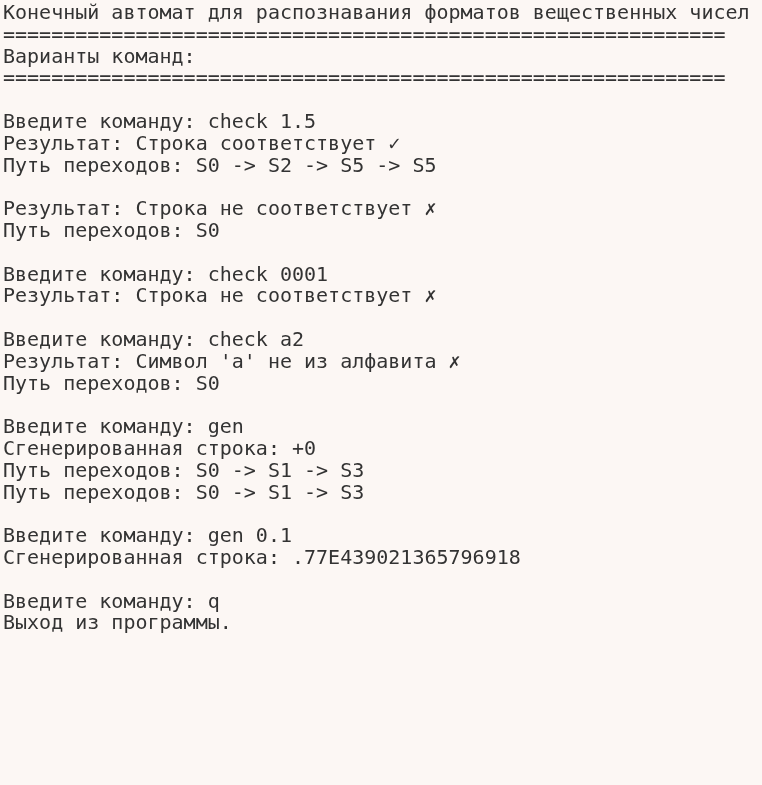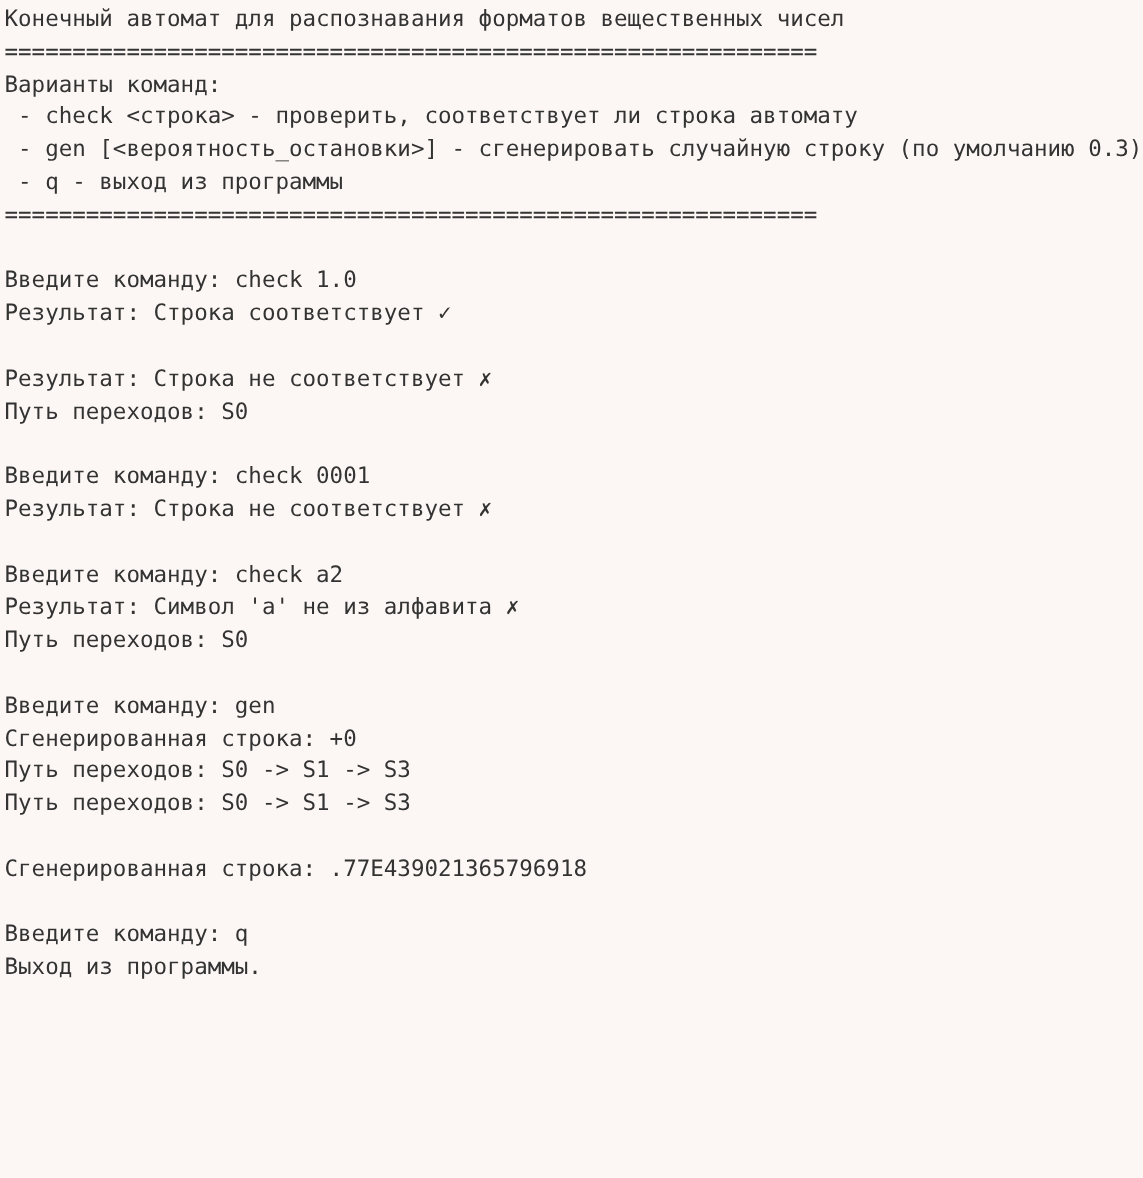--- a/index.html
+++ b/index.html
@@ -11,62 +11,59 @@
     height: 785px;
     overflow: hidden;
     background: #fcf7f4;
   }
   .console {
     box-sizing: border-box;
     width: 762px;
     height: 785px;
     padding: 2px 0 0 3px;
     font-family: "DejaVu Sans Mono", monospace;
-    font-size: 15px;
+    font-size: 20px;
     line-height: 21.8px;
     color: #333333;
     cursor: text;
   }
   .line {
     white-space: pre-wrap;
     min-height: 21.8px;
     word-break: normal;
   }
 </style>
 </head>
 <body>
 
 <div class="console">
   <div class="line">Конечный автомат для распознавания форматов вещественных чисел</div>
   <div class="line">============================================================</div>
   <div class="line">Варианты команд:</div>
-  <div id="menu-items">
-      <div class="line"> - check &lt;строка&gt; - проверить, соответствует ли строка автомату</div>
-      <div class="line"> - gen [&lt;вероятность_остановки&gt;] - сгенерировать случайную строку (по умолчанию 0.3)</div>
-      <div class="line"> - q - выход из программы</div>
-    </div>
   <div class="line">============================================================</div>
   <div id="interaction-log">
       <div class="line"></div>
-      <div class="line">Введите команду: check 1.0</div>
+      <div class="line">Введите команду: check 1.5</div>
       <div class="line">Результат: Строка соответствует ✓</div>
+      <div class="line">Путь переходов: S0 -&gt; S2 -&gt; S5 -&gt; S5</div>
       <div class="line"></div>
       <div class="line">Результат: Строка не соответствует ✗</div>
       <div class="line">Путь переходов: S0</div>
       <div class="line"></div>
       <div class="line">Введите команду: check 0001</div>
       <div class="line">Результат: Строка не соответствует ✗</div>
       <div class="line"></div>
       <div class="line">Введите команду: check a2</div>
       <div class="line">Результат: Символ 'a' не из алфавита ✗</div>
       <div class="line">Путь переходов: S0</div>
       <div class="line"></div>
       <div class="line">Введите команду: gen</div>
       <div class="line">Сгенерированная строка: +0</div>
       <div class="line">Путь переходов: S0 -&gt; S1 -&gt; S3</div>
       <div class="line">Путь переходов: S0 -&gt; S1 -&gt; S3</div>
       <div class="line"></div>
+      <div class="line">Введите команду: gen 0.1</div>
       <div class="line">Сгенерированная строка: .77E439021365796918</div>
       <div class="line"></div>
       <div class="line">Введите команду: q</div>
       <div class="line">Выход из программы.</div>
     </div>
 </div>
 
 </body></html>

